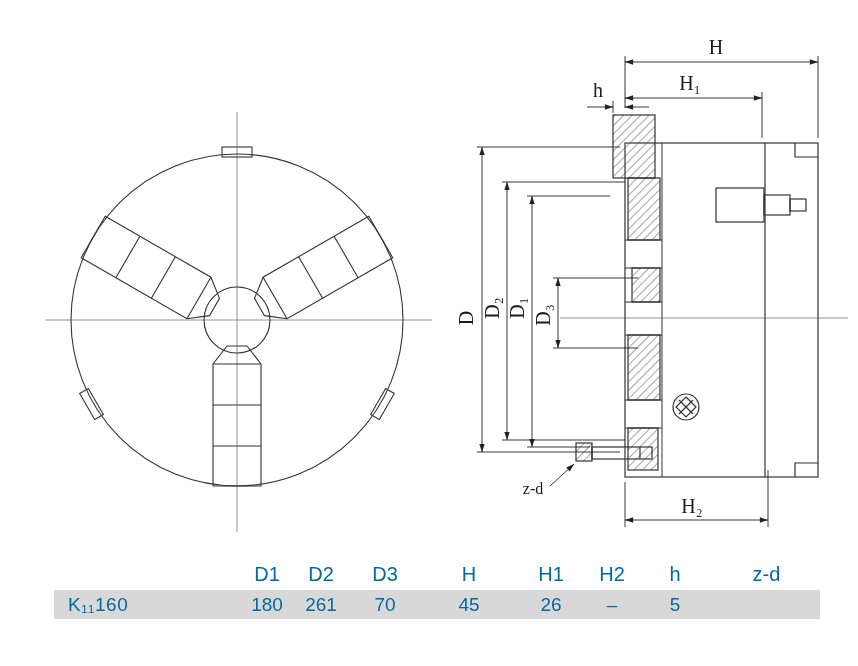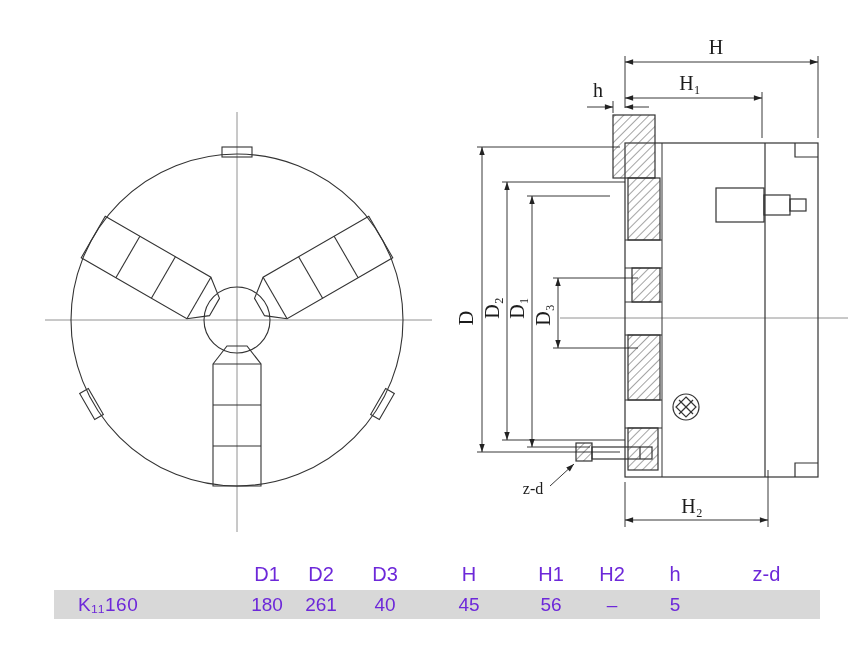--- a/index.html
+++ b/index.html
@@ -1,26 +1,26 @@
 <!DOCTYPE html>
 <html><head>
 <meta charset="utf-8">
 <style>
   html,body{margin:0;padding:0;background:#ffffff;}
   .page{position:relative;width:858px;height:666px;background:#ffffff;overflow:hidden;
         font-family:"Liberation Sans","DejaVu Sans",sans-serif;}
   .page svg{position:absolute;left:0;top:0;}
   .dim-label{font-family:"Liberation Serif","DejaVu Serif",serif;font-size:20px;fill:#1c1c1c;}
   .dim-label-small{font-family:"Liberation Serif","DejaVu Serif",serif;font-size:16px;fill:#1c1c1c;}
-  .spec-table{position:absolute;left:54px;top:558px;width:766px;color:#6d28d9;}
+  .spec-table{position:absolute;left:54px;top:558px;width:766px;color:#0369a1;}
   .thead,.trow{display:grid;grid-template-columns:185px 56px 52px 76px 92px 72px 50px 76px 107px;align-items:center;}
   .thead{height:32px;font-size:20px;}
   .trow{height:29px;background:#d8d8d8;font-size:19px;}
   .cell{text-align:center;}
-  .model-cell{text-align:left;padding-left:24px;letter-spacing:.5px;}
+  .model-cell{text-align:left;padding-left:14px;letter-spacing:.5px;}
 </style>
 </head>
 <body>
 
 <div class="page">
 
   <svg width="858" height="666" viewBox="0 0 858 666">
     <defs>
       <pattern id="hatch" patternUnits="userSpaceOnUse" width="6" height="6" patternTransform="rotate(45)">
         <line x1="0" y1="0" x2="0" y2="6" stroke="#4a4a4a" stroke-width="1"></line>
@@ -166,21 +166,21 @@
       <div class="cell">H</div>
       <div class="cell">H1</div>
       <div class="cell">H2</div>
       <div class="cell">h</div>
       <div class="cell">z-d</div>
     </div>
     <div class="trow">
       <div class="cell model-cell">K₁₁160</div>
       <div class="cell">180</div>
       <div class="cell">261</div>
-      <div class="cell">40</div>
+      <div class="cell">70</div>
       <div class="cell">45</div>
-      <div class="cell">56</div>
+      <div class="cell">26</div>
       <div class="cell">–</div>
       <div class="cell">5</div>
     </div>
   </div>
 
 </div>
 
 </body></html>

